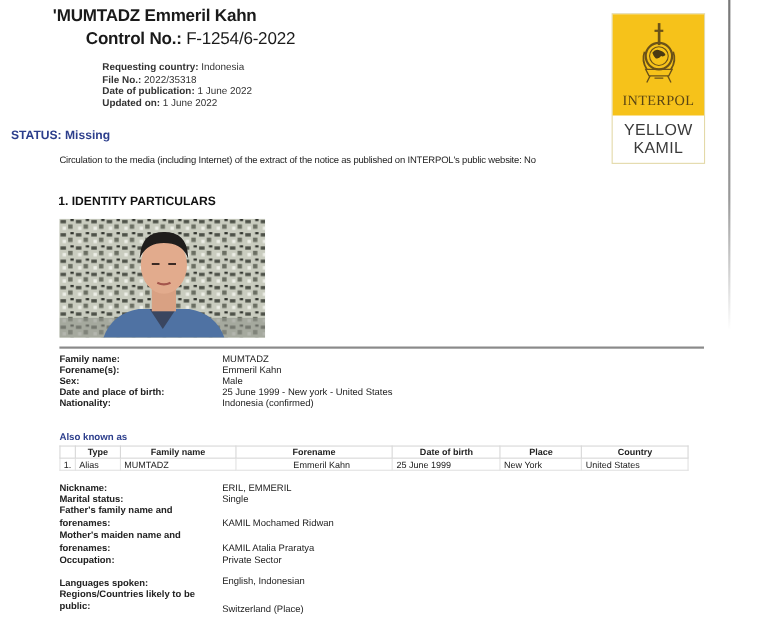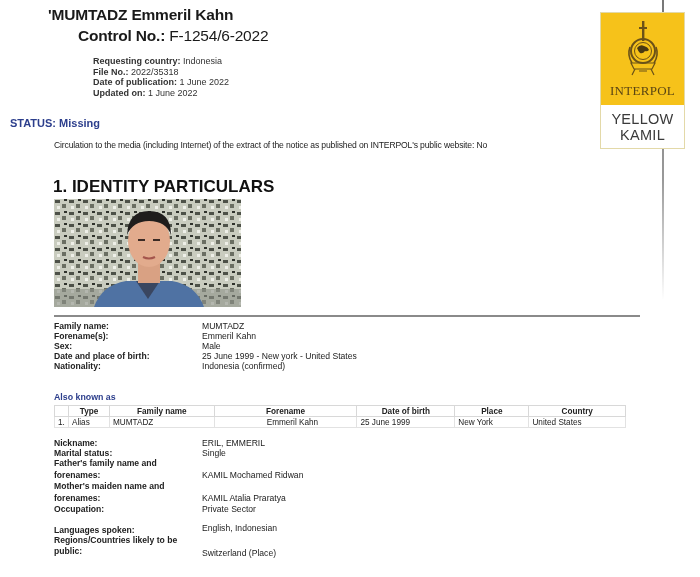--- a/index.html
+++ b/index.html
@@ -14,31 +14,31 @@
     background:linear-gradient(to bottom,#777 0%,#999 60%,rgba(200,200,200,0) 100%);
   }
   .abs { position:absolute; }
   .title { left:48px; top:6px; font-size:15.5px; font-weight:bold; color:#1a1a1a; letter-spacing:-0.2px; }
   .control { left:54px; top:27px; font-size:15.5px; color:#1a1a1a; letter-spacing:-0.2px;margin-left:24px; }
   .control b { font-weight:bold; }
   .meta { left:54px; top:56px; font-size:9px; line-height:10.5px; color:#333; }
   .meta .row span.k { font-weight:bold;padding-left:39px; }
   .logo {
     left:556px; top:12px; width:83px; height:135px;
-    border:1px solid #e3d9a8; background:#fff;margin-left:44px;
+    border:1px solid #e3d9a8; background:#fff;
   }
   .logo .yel { width:83px; height:92px; background:#f6c21a; position:relative; }
   .logo .emblem { position:absolute; left:24px; top:6px; width:36px; height:62px; }
   .logo .interpol { position:absolute; left:0; top:70px; width:83px; text-align:center;
     font-family:"Liberation Serif", serif; font-size:13px; color:#5a4514; letter-spacing:0.3px; }
   .logo .notice { text-align:center; font-family:"Liberation Sans", sans-serif; font-size:14.5px;
     line-height:16px; color:#3a3a3a; padding-top:6px; letter-spacing:0.3px; }
   .status { left:0; width:600px; top:117px; text-align:left; font-size:11px; font-weight:bold; color:#2c3e8c; padding-left:10px; }
   .circ { left:54px; top:140px; font-size:8.6px; color:#222; white-space:nowrap; letter-spacing:-0.15px; }
-  .section { left:53px; top:177px; font-size:17px; font-weight:bold; color:#111; }
+  .section { left:53px; top:177px; font-size:11px; font-weight:bold; color:#111; }
   .photo {
     left:54px; top:199px; width:187px; height:108px; overflow:hidden;
     background:#cfd3c8;
   }
   .hr { left:54px; top:315px; width:586px; height:1.5px; background:#8a8a8a; }
   .kv { font-size:8.6px; line-height:10px; }
   .kv .k { position:absolute; left:54px; font-weight:bold; color:#222; }
   .kv .v { position:absolute; left:202px; color:#222; }
   .aka { left:54px; top:392px; font-size:8.8px; font-weight:bold; color:#2c3e8c; }
   table.aka-table {

